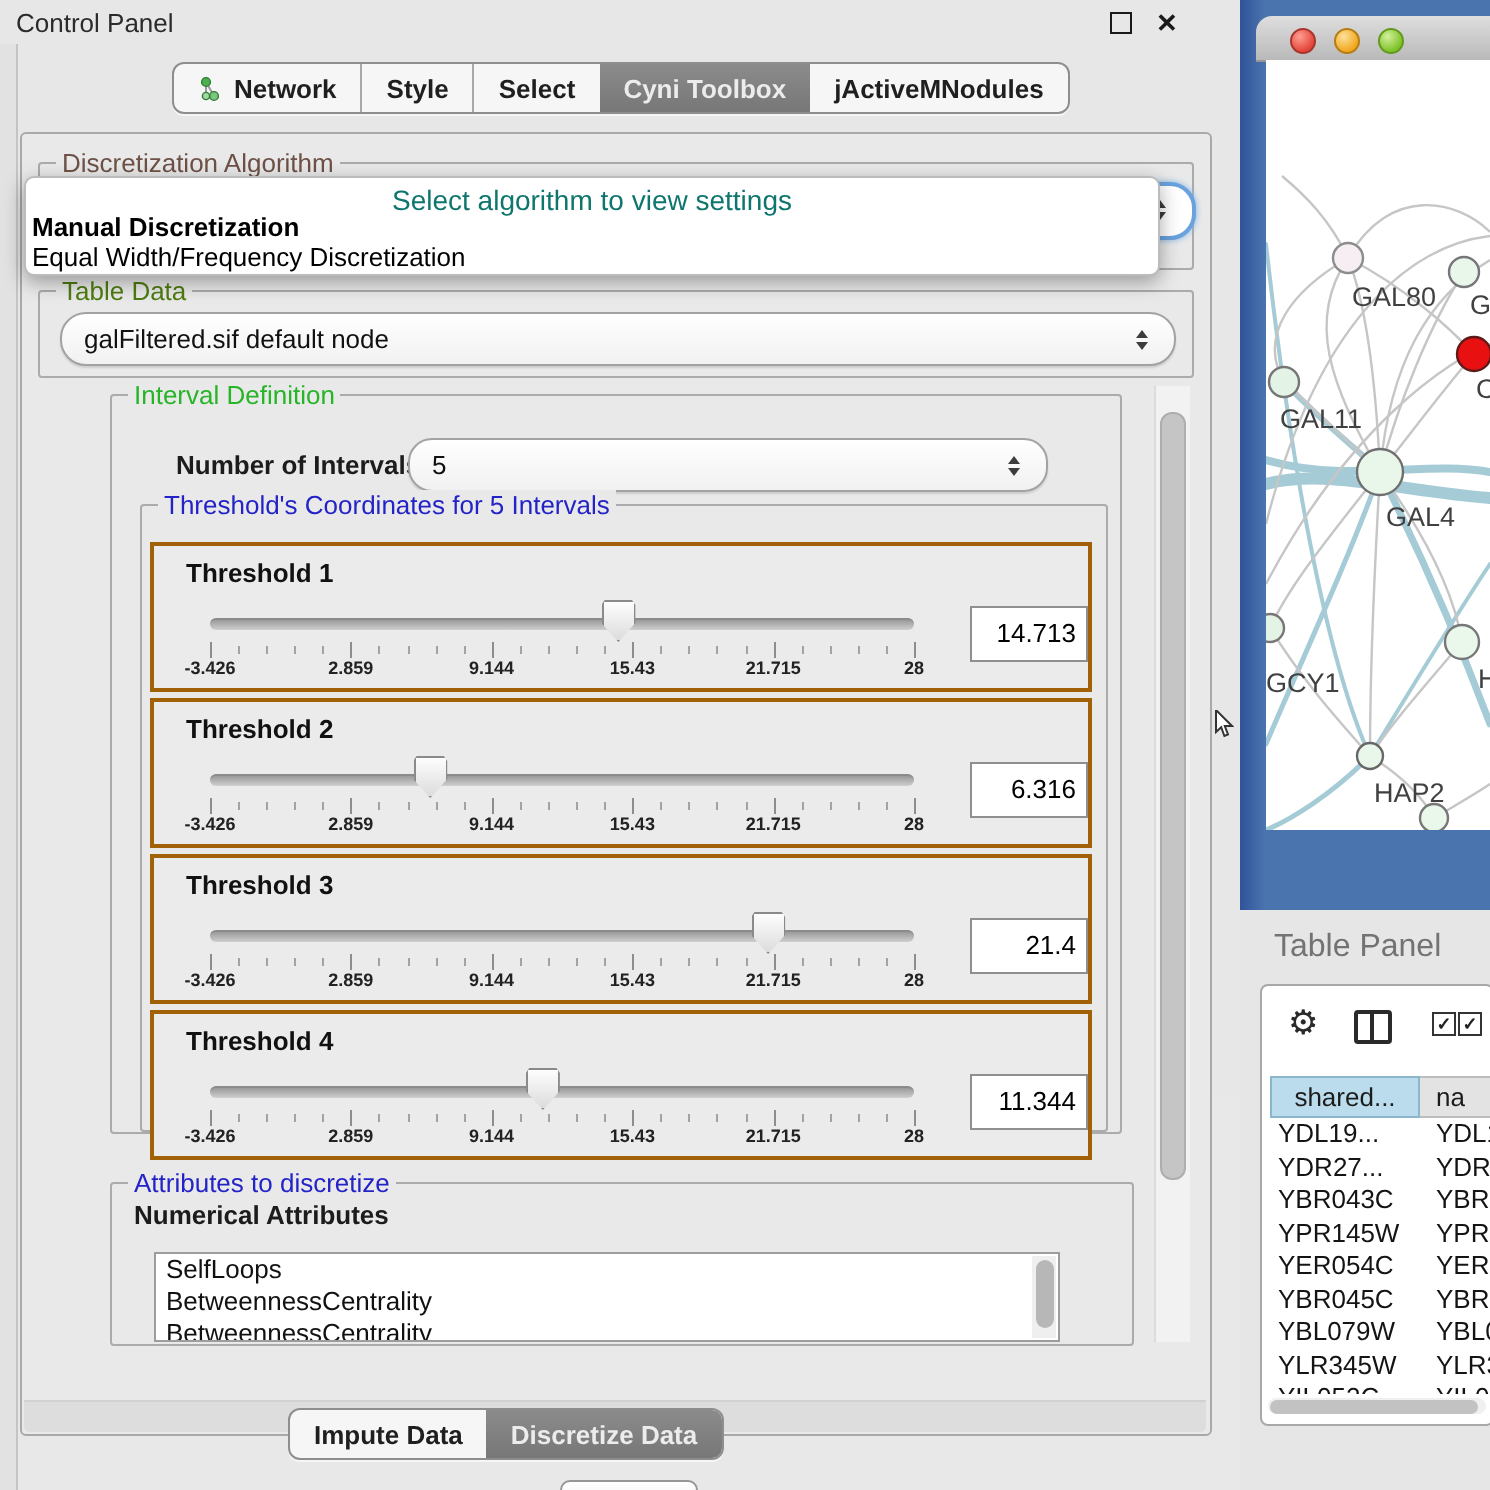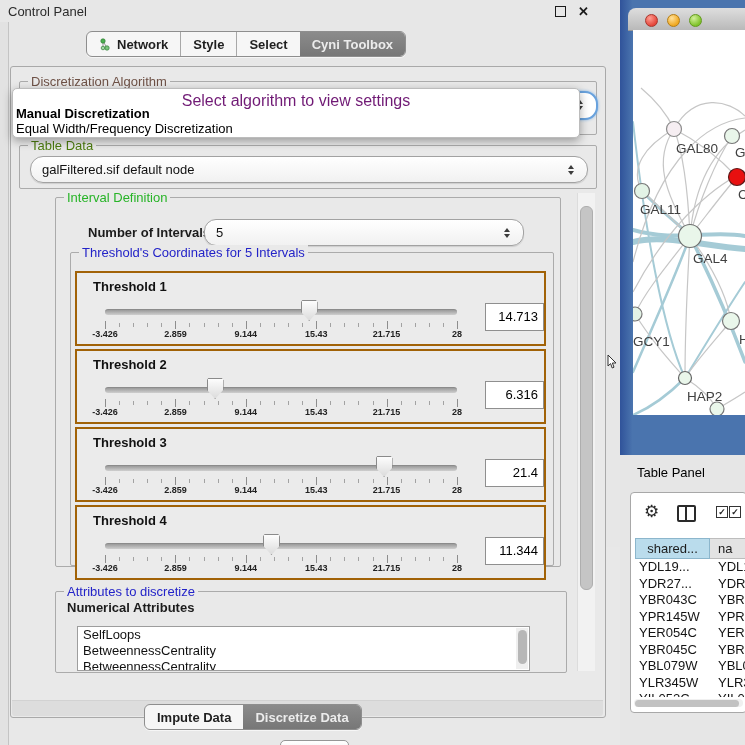--- a/index.html
+++ b/index.html
@@ -43,21 +43,21 @@
   .combo .val{flex:1;padding-left:11px;font-size:13px;color:#111;white-space:nowrap;overflow:hidden;}
   .spinner{width:20px;display:flex;flex-direction:column;align-items:center;gap:2px;margin-right:6px;}
   .tri-up{width:0;height:0;border-left:3.5px solid transparent;border-right:3.5px solid transparent;border-bottom:4.5px solid #3c3c3c;}
   .tri-dn{width:0;height:0;border-left:3.5px solid transparent;border-right:3.5px solid transparent;border-top:4.5px solid #3c3c3c;}
 
   
   #algo-combo-behind{left:30px;top:91px;width:564px;height:25px;border-radius:13px;background:#fff;
         border:2px solid #69a2dd;box-shadow:0 0 3px #7fb2e6;}
   #algo-popup{left:12px;top:88px;width:566px;height:48px;background:#fff;border:1px solid #bcbcbc;border-radius:5px;
         box-shadow:0 3px 10px rgba(0,0,0,.35);z-index:5;}
-  #algo-hint{top:3px;left:0;width:100%;text-align:center;color:#701a75;font-size:16px;}
+  #algo-hint{top:3px;left:0;width:100%;text-align:center;color:#0f766e;font-size:14px;}
   #algo-item-1{top:17px;left:3px;font-weight:bold;color:#000;}
   #algo-item-2{top:32px;left:3px;color:#000;}
 
   
   .vscroll-track{background:#f2f2f2;border-left:1px solid #dcdcdc;}
   .scroll-thumb{background:#c5c5c5;border:1px solid #aeaeae;border-radius:6px;}
 
   
   .thr-panel{position:relative;height:71px;margin-bottom:3px;border:2px solid #a16207;background:#ebebeb;}
   .thr-label{position:absolute;left:16px;top:6px;font-weight:bold;font-size:13px;color:#111;}
@@ -91,21 +91,21 @@
       background:linear-gradient(#dedede,#b9b9b9);border-bottom:1px solid #979797;}
   .tl{position:absolute;top:5.5px;width:11px;height:11px;border-radius:50%;}
   #tl-red{left:17px;background:radial-gradient(circle at 35% 30%,#ff9d92,#e4463a 70%);border:1px solid #a8352c;}
   #tl-yellow{left:39px;background:radial-gradient(circle at 35% 30%,#ffe09a,#f0a81f 70%);border:1px solid #b57d13;}
   #tl-green{left:61px;background:radial-gradient(circle at 35% 30%,#d2ef9a,#7fc32a 70%);border:1px solid #639a1d;}
   #net-canvas{left:13px;top:30px;width:112px;height:385px;background:#fff;overflow:hidden;}
   #net-canvas svg text{font-family:"Liberation Sans",sans-serif;font-size:13.5px;fill:#404040;}
 
   
   #table-panel{left:620px;top:455px;width:125px;height:290px;background:#e6e6e6;}
-  #tp-title{left:17px;top:10px;font-size:13px;color:#000000;}
+  #tp-title{left:17px;top:10px;font-size:16px;color:#737373;}
   #tp-card{left:10px;top:37px;width:115px;height:219px;background:#fff;border:1px solid #a8a8a8;border-radius:4px;}
   #tp-gear{left:13px;top:10px;font-size:17px;line-height:17px;color:#2a2a2a;}
   #tp-colicon{left:46px;top:12px;width:15px;height:13px;border:2px solid #2a2a2a;border-radius:2px;}
   #tp-colicon div{position:absolute;left:6px;top:0;width:2px;height:13px;background:#2a2a2a;}
   .cbx{position:absolute;top:13px;width:10px;height:10px;border:1.5px solid #333;font-size:9px;line-height:10px;
        text-align:center;color:#222;font-weight:bold;}
   #tp-cbx1{left:85px;} #tp-cbx2{left:98px;}
   .tp-hdr{position:absolute;top:45px;height:19px;font-size:13px;line-height:19px;text-align:center;color:#1c1c1c;}
   #tp-hdr1{left:4px;width:73px;background:#badcec;border:1px solid #8cb6cc;}
   #tp-hdr2{left:79px;width:40px;background:#e3e3e3;border:1px solid #bdbdbd;border-left:none;text-align:left;padding-left:8px;}
@@ -142,20 +142,23 @@
           <span>Network</span>
         </div>
         <div class="seg sep">
           <span>Style</span>
         </div>
         <div class="seg">
           <span>Select</span>
         </div>
         <div class="seg active">
           <span>Cyni Toolbox</span>
+        </div>
+        <div class="seg">
+          <span>jActiveMNodules</span>
         </div>
       </div>
 
     <div id="left-strip" class="abs"></div>
 
     <div id="outer-panel" class="abs">
 
       <div class="abs tgroup" style="left:8px;top:14px;width:576px;height:52px;">
         <span class="tgroup-title t-maroon">Discretization Algorithm</span>
       </div>

